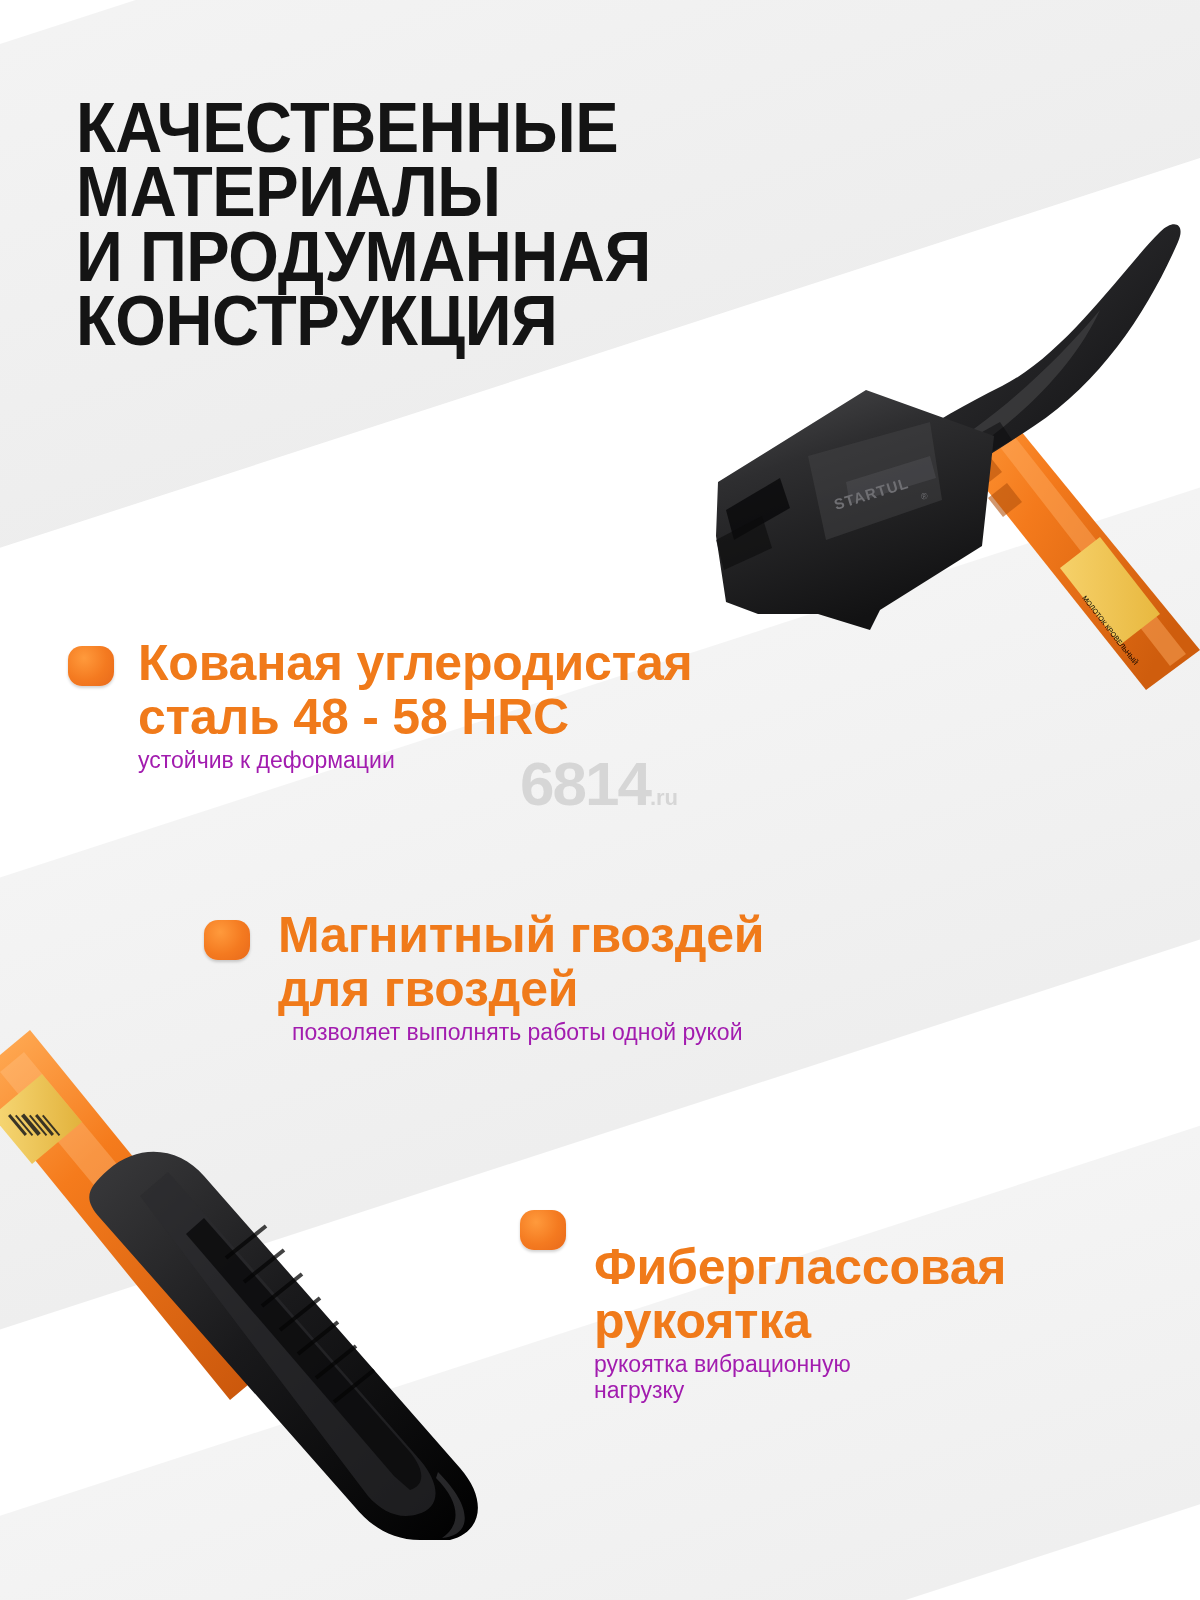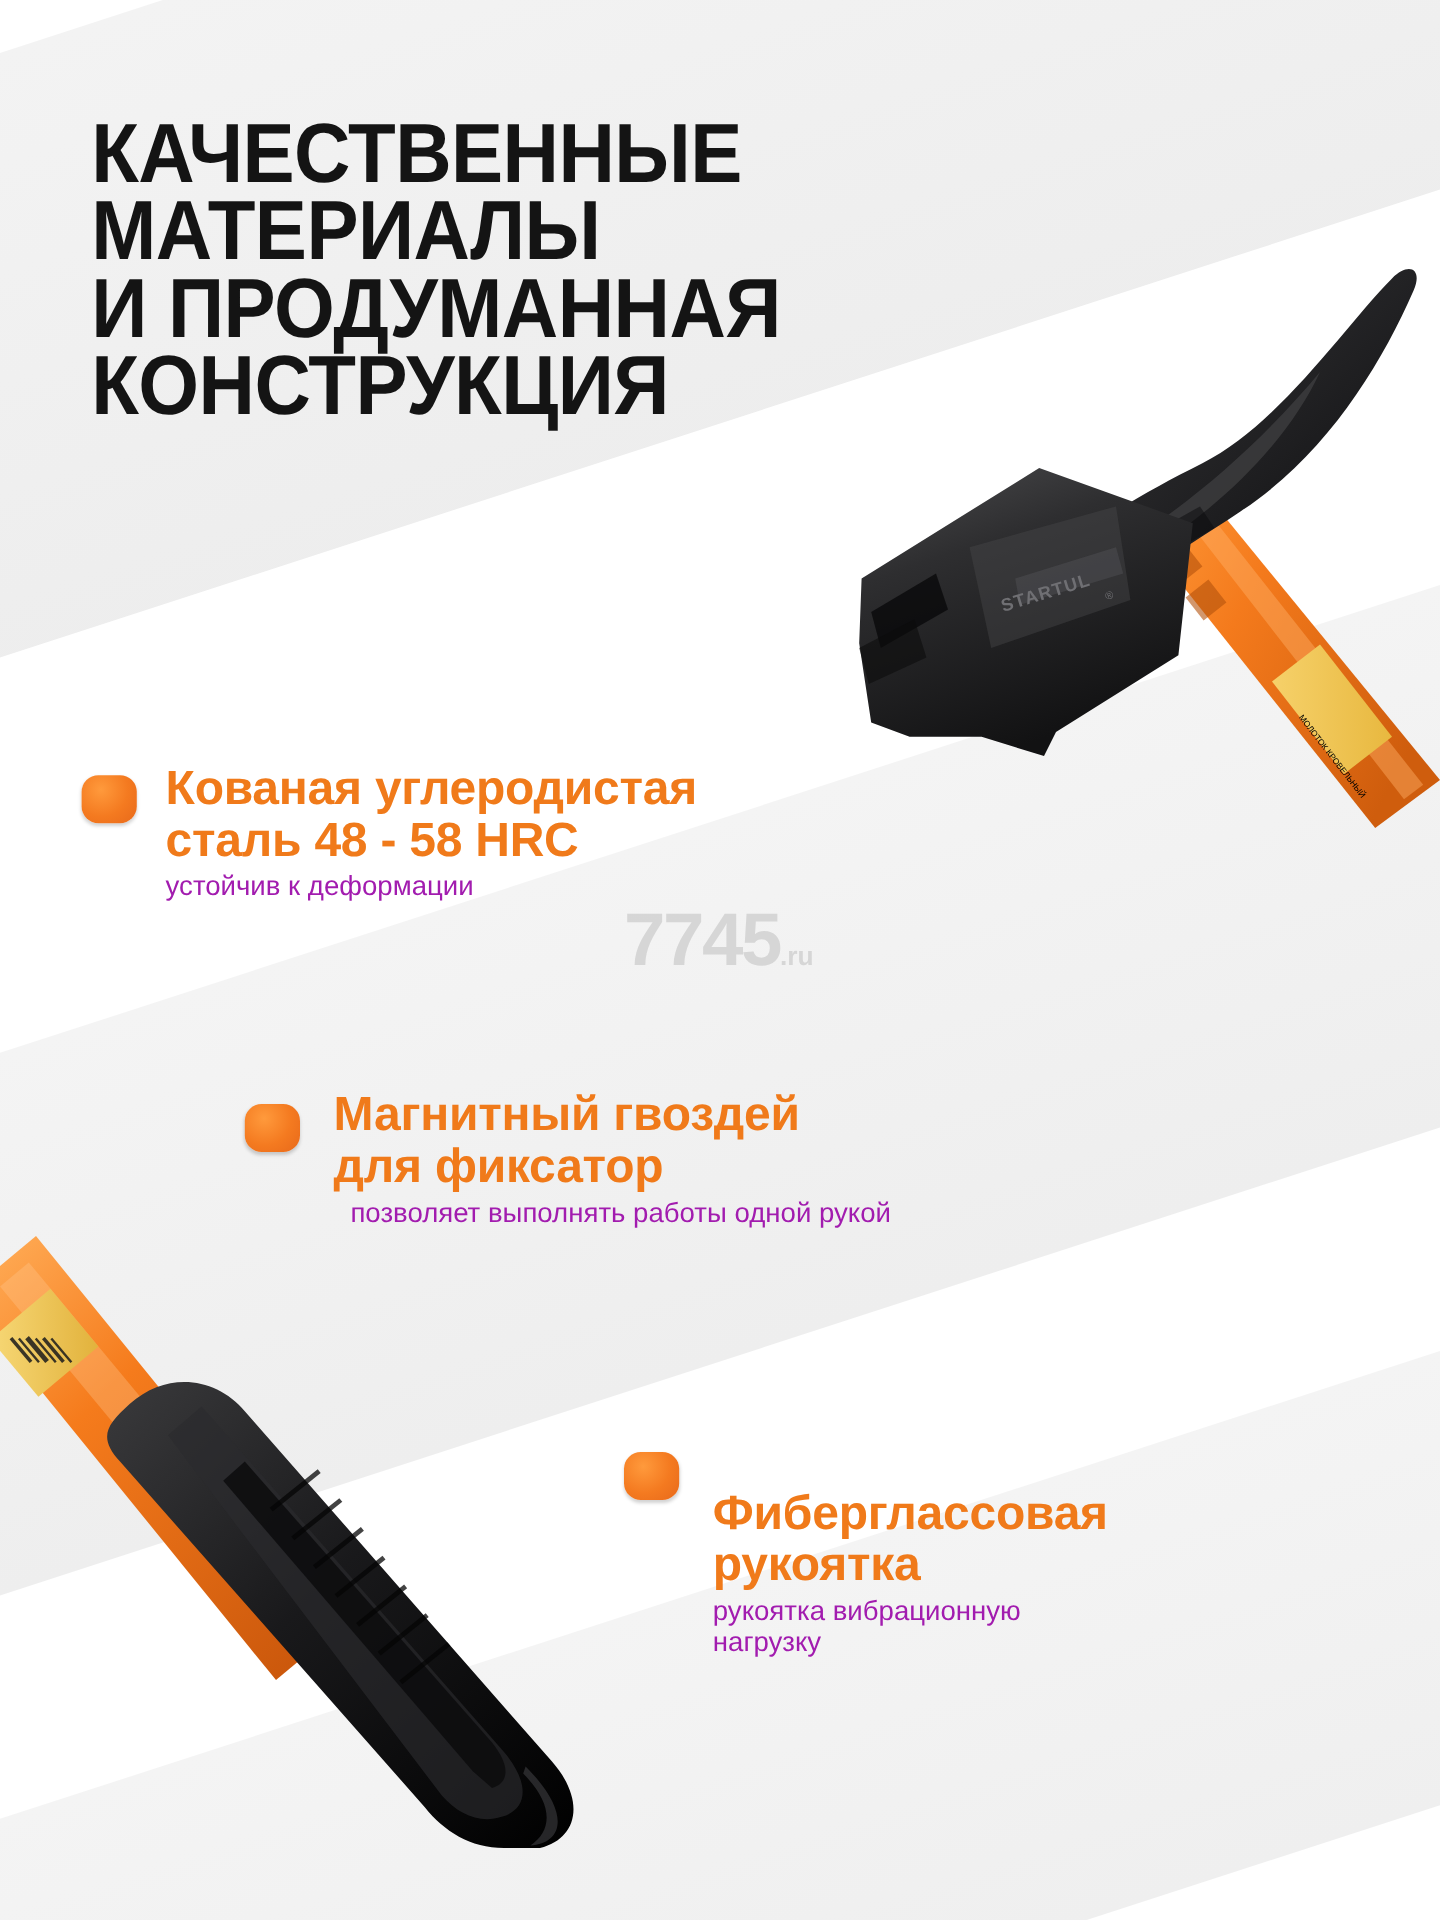--- a/index.html
+++ b/index.html
@@ -92,21 +92,21 @@
     position: absolute;
     width: 46px;
     height: 40px;
     border-radius: 14px;
     background: radial-gradient(circle at 35% 30%, #ff9a3c 0%, #f47a20 55%, #e8691a 100%);
     box-shadow: 0 2px 3px rgba(0,0,0,0.18);
   }
   .feat-title {
     color: #f07a1a;
     font-weight: bold;
-    font-size: 40px;
+    font-size: 50px;
     line-height: 1.08;
     letter-spacing: -0.2px;
   }
   .feat-sub {
     color: #a21caf;
     font-size: 23px;
     line-height: 1.12;
     margin-top: 4px;
     font-weight: normal;
   }
@@ -293,40 +293,40 @@
         <line x1="290" y1="310" x2="330" y2="278"></line>
         <line x1="308" y1="334" x2="348" y2="302"></line>
         <line x1="326" y1="358" x2="366" y2="326"></line>
         <line x1="344" y1="382" x2="384" y2="350"></line>
       </g>
       <path d="M448 452 C486 490 480 516 452 518 C470 506 472 484 446 458 Z" fill="#4a4a4d" opacity="0.5"></path>
     </g>
   </svg>
 
   <div class="watermark">
-    <span>7745</span><span class="wm-suffix">.ru</span>
+    <span>6814</span><span class="wm-suffix">.ru</span>
   </div>
 
   <div class="feature" id="feature-1">
     <div class="bullet"></div>
     <div class="feat-text">
       <div class="feat-title">
         <div>Кованая углеродистая</div>
         <div>сталь 48 - 58 HRC</div>
       </div>
       <div class="feat-sub">устойчив к деформации</div>
     </div>
   </div>
 
   <div class="feature" id="feature-2">
     <div class="bullet"></div>
     <div class="feat-text">
       <div class="feat-title">
         <div>Магнитный гвоздей</div>
-        <div>для фиксатор</div>
+        <div>для гвоздей</div>
       </div>
       <div class="feat-sub">позволяет выполнять работы одной рукой</div>
     </div>
   </div>
 
   <div class="feature" id="feature-3">
     <div class="bullet"></div>
     <div class="feat-text">
       <div class="feat-title">
         <div>Фиберглассовая</div>

